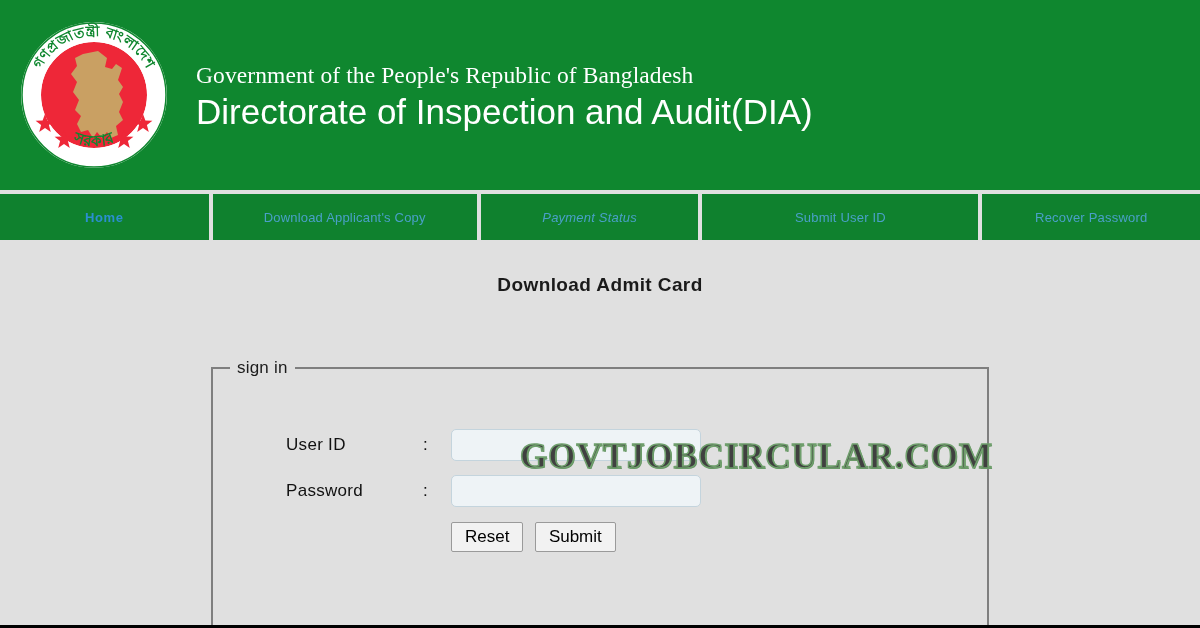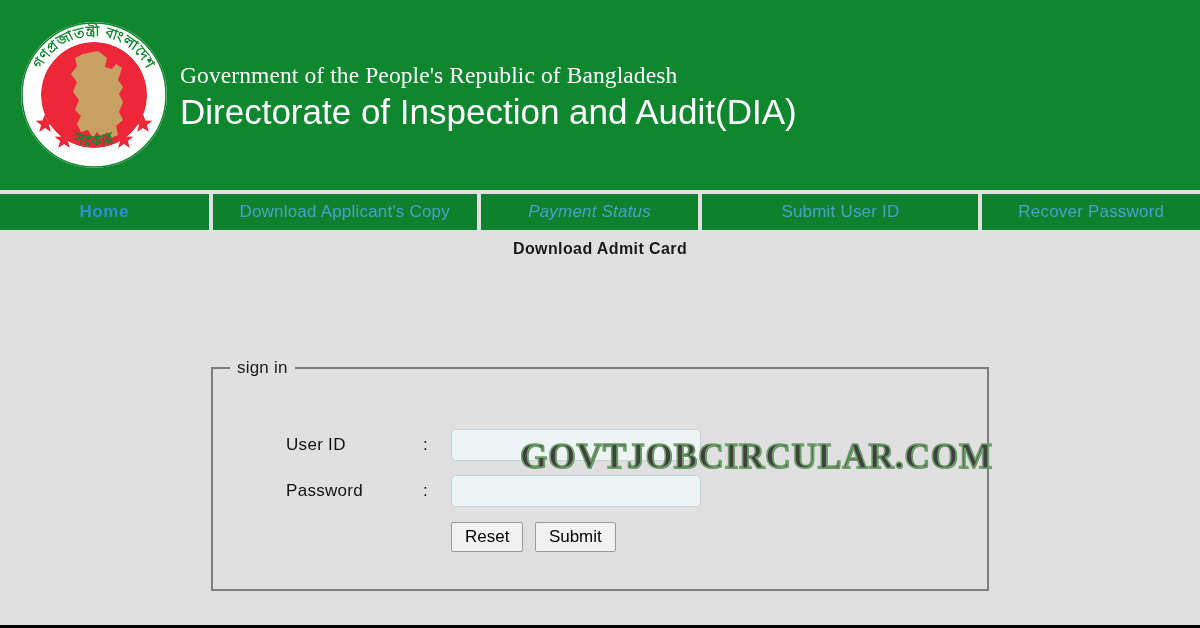--- a/index.html
+++ b/index.html
@@ -46,20 +46,21 @@
   .emblem {
     width: 150px;
     height: 150px;
     display: block;
   }
   .header-text {
     display: flex;
     flex-direction: column;
     justify-content: center;
     padding-top: 4px;
+    margin-left: 16px;
   }
   .header-line1 {
     font-family: "Liberation Serif", serif;
     color: #ffffff;
     font-size: 23.5px;
     line-height: 30px;
     letter-spacing: 0.1px;
     white-space: nowrap;
   }
   .header-line2 {
@@ -75,28 +76,28 @@
     position: absolute;
     left: 0;
     top: 194px;
     width: 1200px;
     height: 46px;
     display: flex;
     background: #e0e0e0;
   }
   .nav-item {
     background: #0f812e;
-    height: 36px;
+    height: 46px;
     display: flex;
     align-items: center;
     justify-content: center;
     margin-right: 4px;
     text-decoration: none;
     color: #4aa0c8;
-    font-size: 17px;
+    font-size: 13px;
     letter-spacing: 0.2px;
     box-sizing: border-box;
     cursor: pointer;
     text-align: center;
   }
   .nav-item:last-child { margin-right: 0; }
   .nav-item.active {
     color: #2b8fd0;
     font-weight: bold;
     letter-spacing: 0.6px;
@@ -111,33 +112,34 @@
   .content {
     position: absolute;
     left: 0;
     top: 240px;
     width: 1200px;
     height: 386px;
     background: #e0e0e0;
   }
   .page-title {
     text-align: center;
-    font-size: 16px;
+    font-size: 19px;
     font-weight: bold;
     color: #1a1a1a;
     letter-spacing: 0.4px;
+    padding-top: 34px;
     margin: 0;
   }
 
   .signin-fieldset {
     position: absolute;
     left: 211px;
     top: 127px;
     width: 778px;
-    height: 224px;
+    height: 262px;
     border: 2px solid #7f7f7f;
     border-radius: 0;
     margin: 0;
     padding: 0;
     box-sizing: border-box;
   }
   .signin-legend {
     position: absolute;
     left: 17px;
     top: -11px;

